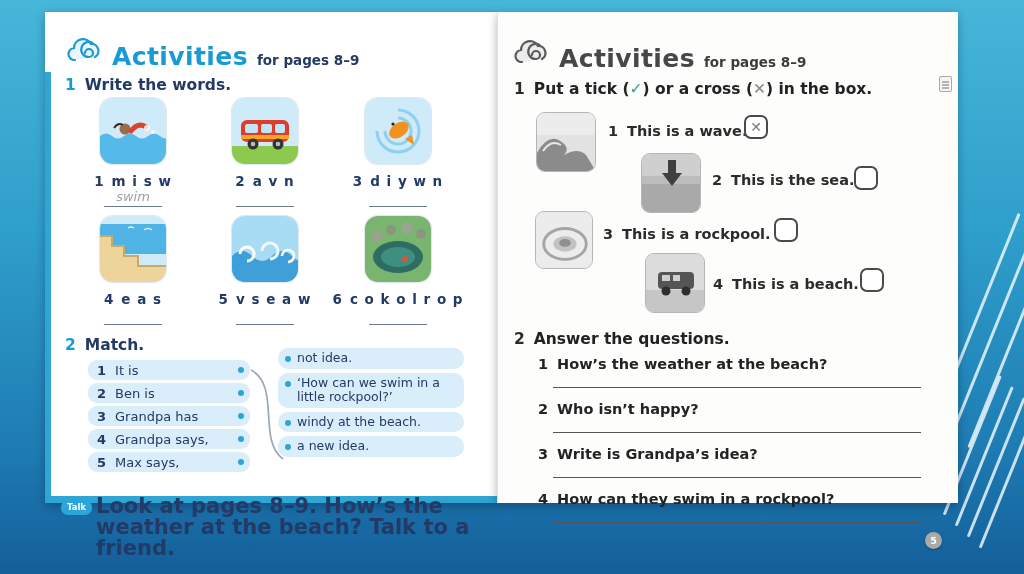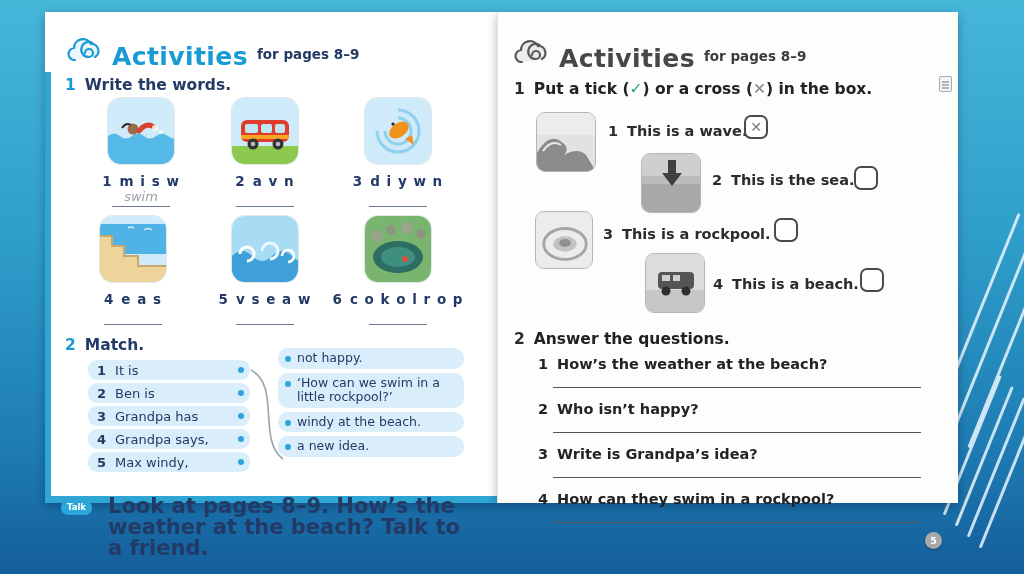--- a/index.html
+++ b/index.html
@@ -18,21 +18,21 @@
   .page-right { left:497px; width:461px; background:#fdfdfc; border-left:1px solid #e2e2e2; }
 
   .edge-left   { position:absolute; left:0; top:60px; bottom:0; width:6px; background:#2fa5d4; }
   .edge-bottom { position:absolute; left:0; bottom:0; width:100%; height:7px; background:#2fa5d4; }
 
   
   .wb-header { position:absolute; display:flex; align-items:flex-end; gap:9px; }
   .wb-title { font-size:25px; font-weight:bold; letter-spacing:.4px; line-height:28px; }
   .wb-title.blue { color:#189bd5; }
   .wb-title.gray { color:#46474a; }
-  .wb-sub { font-size:13.5px; font-weight:bold; margin-bottom:9px; }
+  .wb-sub { font-size:13.5px; font-weight:bold; margin-bottom:3px; }
   .wb-sub.navy { color:#233a66; }
   .wb-sub.dark { color:#3c3c3c; }
   .hicon { display:inline-block; margin-bottom:1px; }
 
   .sec-head { position:absolute; display:flex; gap:9px; align-items:baseline; }
   .snum { font-size:15.5px; font-weight:bold; }
   .snum.blue { color:#189bd5; }
   .snum.dark { color:#2b2b2b; }
   .stitle { font-size:15.5px; font-weight:bold; }
   .stitle.navy { color:#233a66; }
@@ -60,21 +60,21 @@
 
   .match-right { position:absolute; left:233px; top:336px; width:186px;
                  display:flex; flex-direction:column; gap:4px; }
   .orow { background:#d9eefa; border-radius:10px; padding:3px 8px 3px 19px; font-size:12.5px;
           color:#233a66; line-height:14.5px; position:relative; }
   .odot { position:absolute; left:7px; top:8px; width:6px; height:6px; border-radius:50%; background:#2aa6da; }
 
   .match-curve { position:absolute; left:0; top:0; width:452px; height:541px; pointer-events:none; }
 
   
-  .talk { position:absolute; left:16px; top:484px; width:412px; display:flex; gap:16px; }
+  .talk { position:absolute; left:16px; top:484px; width:412px; display:flex; gap:4px; }
   .talk-badge { flex:0 0 auto; background:#2aa6da; color:#fff; font-size:8.5px; font-weight:bold;
                 border-radius:7px; padding:2px 6px; height:15px; line-height:11px; margin-top:4px; }
   .talk-text { font-size:21px; font-weight:bold; color:#233a66; line-height:21px; }
 
   
   .gimg { position:absolute; border:1px solid #b5b5b5; border-radius:9px; overflow:hidden; background:#e6e6e6; }
   .gimg svg { display:block; }
   .titem { position:absolute; display:flex; gap:9px; font-size:14.5px; color:#2b2b2b; white-space:nowrap; }
   .tnum { font-weight:bold; }
   .ttext { font-weight:bold; }
@@ -123,21 +123,21 @@
     </span>
     <span class="wb-title blue">Activities</span>
     <span class="wb-sub navy">for pages 8–9</span>
   </div>
 
   <div class="sec-head" style="left:20px;top:64px;">
     <span class="snum blue">1</span>
     <span class="stitle navy">Write the words.</span>
   </div>
 
-  <div class="wcell" style="left:31px;top:86px;">
+  <div class="wcell" style="left:23px;top:86px;">
     <div class="wimg">
       <svg viewBox="0 0 66 66" width="66" height="66">
         <rect width="66" height="66" fill="#cfeaf8"></rect>
         <path d="M0 38 Q6 33 12 38 T24 38 T36 38 T48 38 T60 38 T72 38 V66 H0 Z" fill="#56bae8"></path>
         <circle cx="25" cy="31" r="5.5" fill="#9c6b49"></circle>
         <path d="M14 30 q4 -6 9 -3" stroke="#3b2d26" stroke-width="2" fill="none"></path>
         <path d="M31 33 q7 -9 15 -4" stroke="#d84330" stroke-width="5" fill="none" stroke-linecap="round"></path>
         <circle cx="47" cy="30" r="3" fill="#fff" opacity=".8"></circle>
         <circle cx="53" cy="34" r="2" fill="#fff" opacity=".8"></circle>
       </svg>
@@ -253,27 +253,27 @@
         <span>Grandpa has</span>
         <span class="mdot"></span>
       </div>
     <div class="mrow">
         <span class="mnum">4</span>
         <span>Grandpa says,</span>
         <span class="mdot"></span>
       </div>
     <div class="mrow">
         <span class="mnum">5</span>
-        <span>Max windy,</span>
+        <span>Max says,</span>
         <span class="mdot"></span>
       </div>
   </div>
 
   <div class="match-right">
-    <div class="orow"><span class="odot"></span><span>not happy.</span></div>
+    <div class="orow"><span class="odot"></span><span>not idea.</span></div>
     <div class="orow"><span class="odot"></span><span>‘How can we swim in a little rockpool?’</span></div>
     <div class="orow"><span class="odot"></span><span>windy at the beach.</span></div>
     <div class="orow"><span class="odot"></span><span>a new idea.</span></div>
   </div>
 
   <svg class="match-curve">
     <path d="M206 358 C 236 374, 212 428, 238 447" stroke="#9aa7b5" stroke-width="1.7" fill="none"></path>
   </svg>
 
   <div class="talk">

